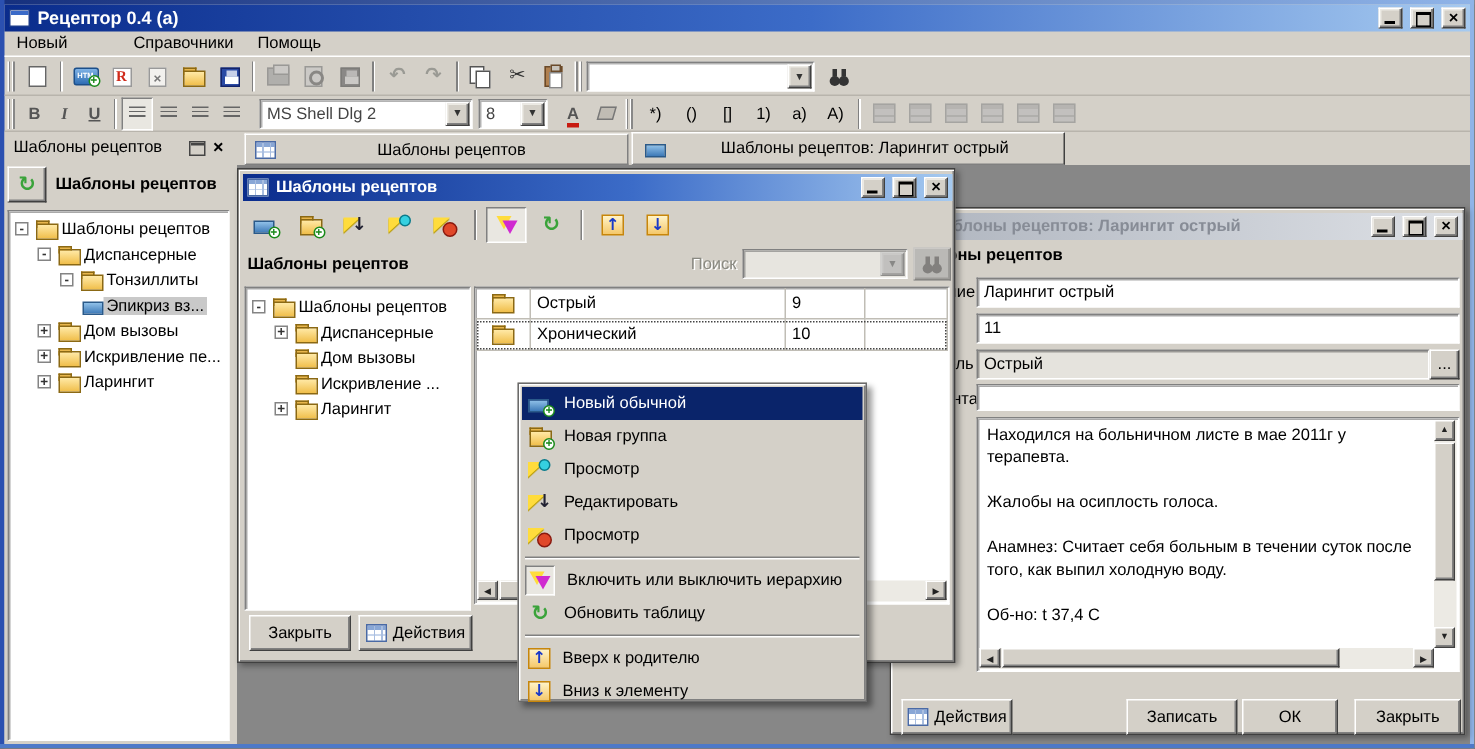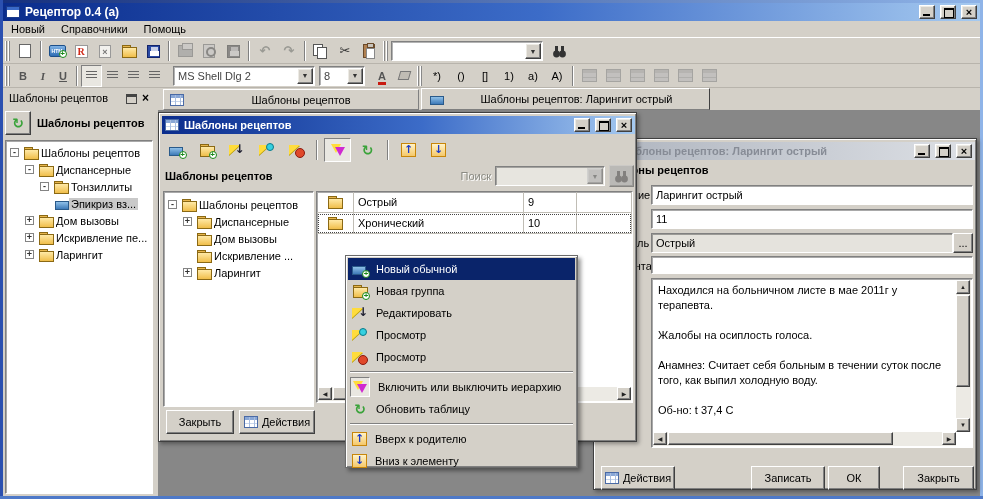--- a/index.html
+++ b/index.html
@@ -132,21 +132,21 @@
     <span class="ic ic-app"></span>
     <span style="font-size:12px;">Рецептор 0.4 (а)</span>
     <span style="flex:1"></span>
     <span class="tbt r min"></span>
     <span class="tbt r max"></span>
     <span class="tbt r">×</span>
   </div>
 
   <div class="abs fl" style="left:3px;top:21px;width:977px;height:17px;border-bottom:1px solid #fff;">
     <span style="padding:1px 8px;">Новый</span>
-    <span style="padding:1px 8px;">Справочники</span>
+    <span style="padding:1px 8px;margin-left:28px;">Справочники</span>
     <span style="padding:1px 8px;">Помощь</span>
   </div>
 
   <div class="abs fl" style="left:3px;top:39px;width:977px;height:25px;border-bottom:1px solid #B8B4AC;">
     <span class="grip"></span>
     <span class="tbtn">
         <span class="ic ic-page"></span>
       </span>
     <span class="vsep"></span>
     <span class="tbtn">
@@ -389,21 +389,21 @@
       </div>
     </div>
 
     <div class="abs btn" style="left:7px;top:327px;width:74px;height:24px;">
       <span class="ic-table"></span>
       <span>Действия</span>
     </div>
     <div class="abs btn" style="left:157px;top:327px;width:74px;height:24px;">
         <span>Записать</span>
       </div>
-    <div class="abs btn" style="left:234px;top:327px;width:52px;height:24px;">
+    <div class="abs btn" style="left:234px;top:327px;width:64px;height:24px;">
         <span>ОК</span>
       </div>
     <div class="abs btn" style="left:309px;top:327px;width:71px;height:24px;">
         <span>Закрыть</span>
       </div>
   </div>
 
   <div class="abs win" style="left:158px;top:112px;width:479px;height:330px;z-index:30;">
     <div class="abs titlebar" style="left:3px;top:3px;width:473px;height:18px;">
       <span class="ic-table"></span>
@@ -531,28 +531,28 @@
         </span>
       <span>Новый обычной</span>
     </div>
     <div class="mrow">
       <span class="ic ic-folder">
           <i class="plus"></i>
         </span>
       <span>Новая группа</span>
     </div>
     <div class="mrow">
+      <span class="ic ic-tri ic-view"></span>
+      <span>Просмотр</span>
+    </div>
+    <div class="mrow">
       <span class="ic ic-tri ic-edit"></span>
       <span>Редактировать</span>
     </div>
     <div class="mrow">
-      <span class="ic ic-tri ic-view"></span>
-      <span>Просмотр</span>
-    </div>
-    <div class="mrow">
       <span class="ic ic-tri ic-del"></span>
       <span>Просмотр</span>
     </div>
     <div class="msep"></div>
     <div class="mrow">
       <span class="pressed fl" style="width:20px;height:20px;justify-content:center;flex:none;margin-left:-2px;">
           <span class="ic ic-hier"></span>
         </span>
       <span>Включить или выключить иерархию</span>
     </div>

